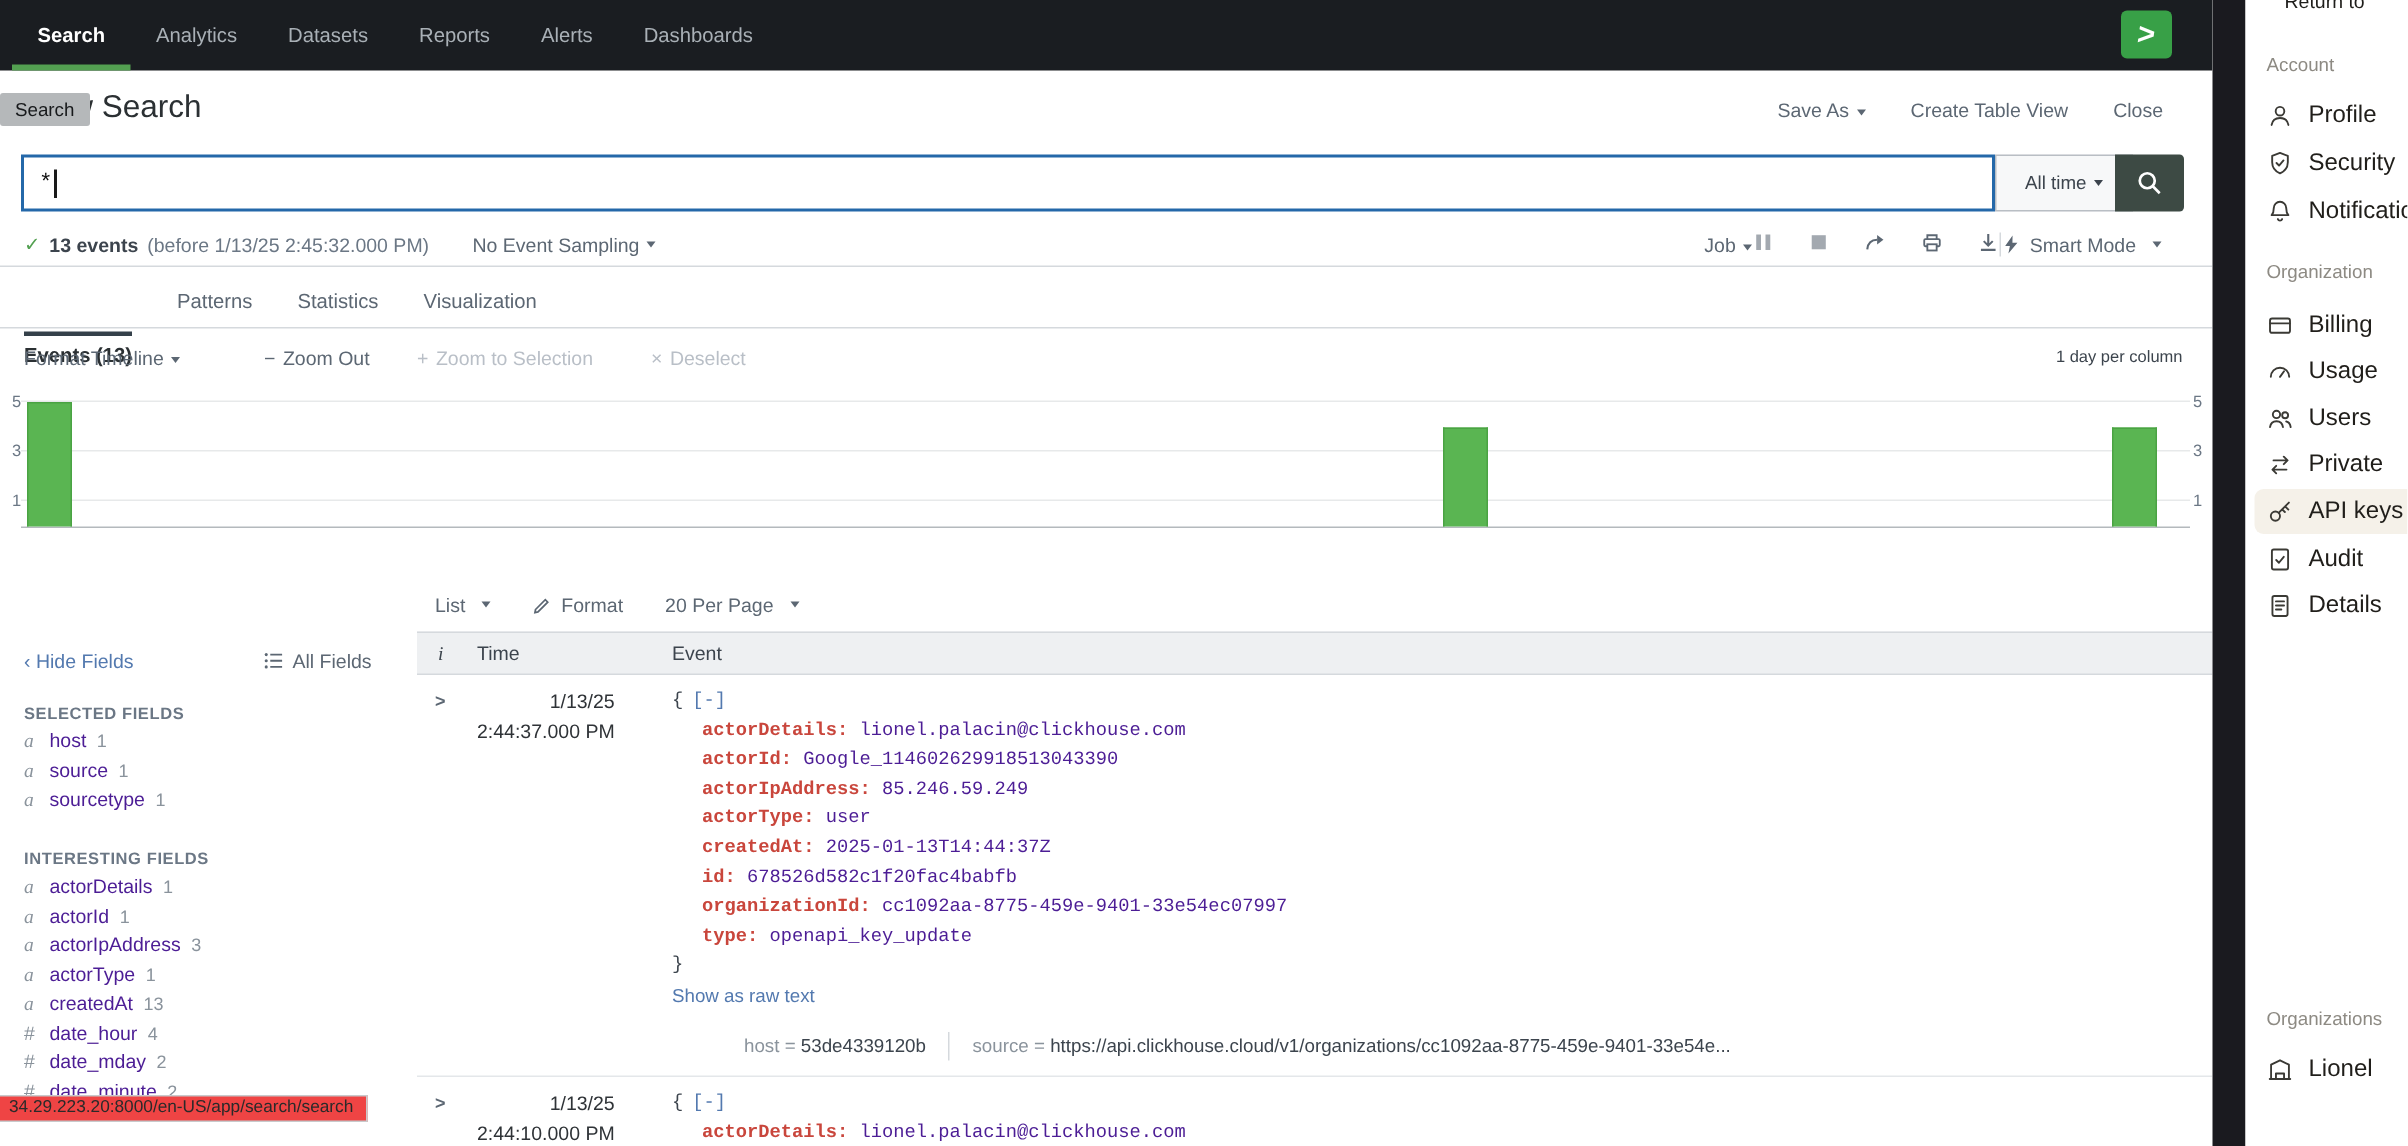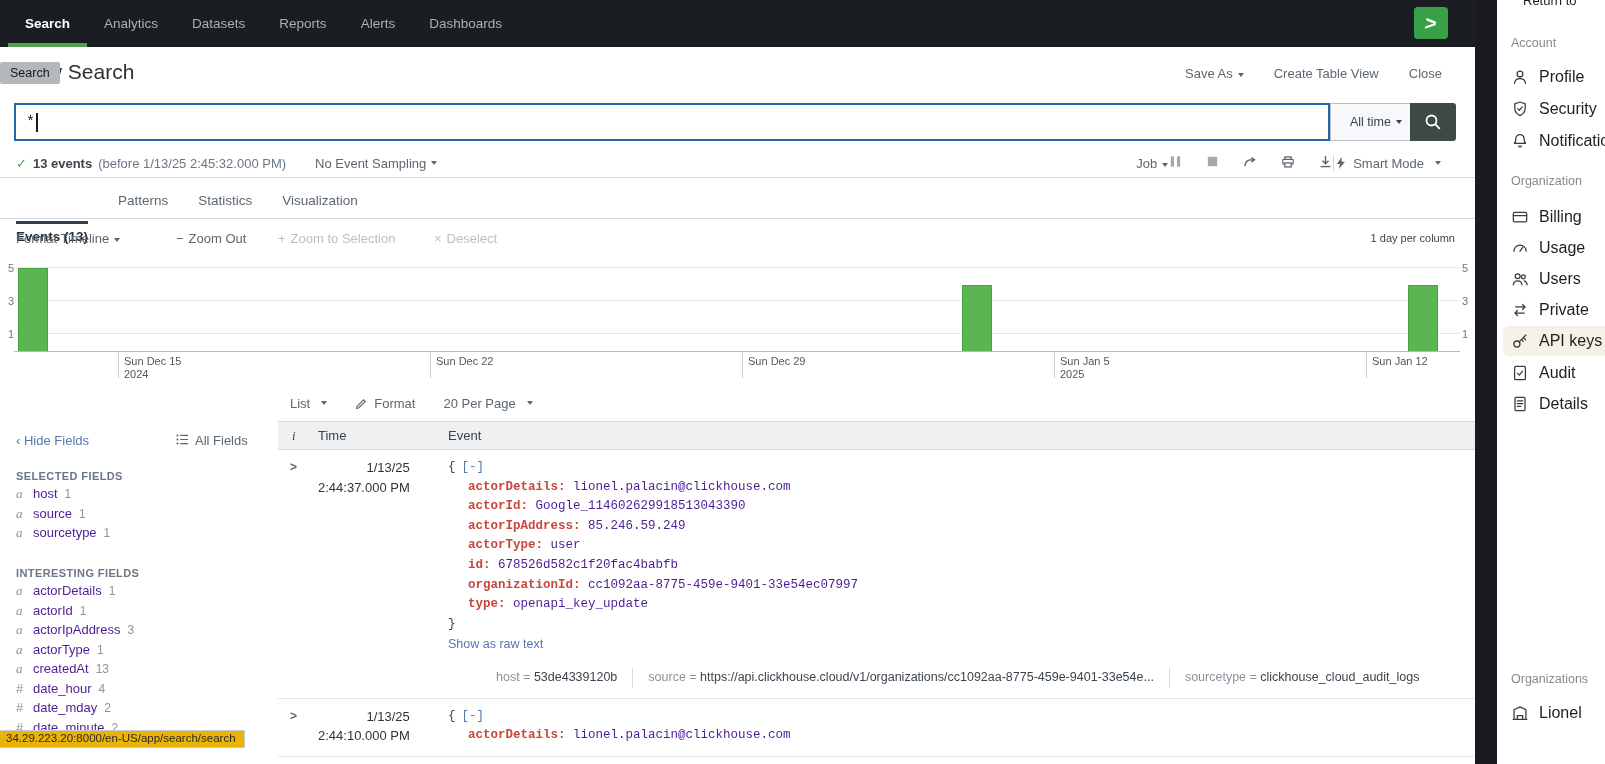--- a/index.html
+++ b/index.html
@@ -61,21 +61,21 @@
   .tl-tick { position:absolute; top:0; width:1px; height:26px; background:#c9cdd1; }
   .tl-xlab { position:absolute; top:3px; font-size:11px; color:#50585e; white-space:nowrap; }
   .tl-xsub { position:absolute; top:16px; font-size:11px; color:#50585e; white-space:nowrap; }
 
   .list-controls { position:absolute; left:290px; top:388px; height:30px; display:flex; align-items:center; gap:28px; font-size:13px; color:#5c6773; }
   .lc-item { display:flex; align-items:center; gap:6px; cursor:pointer; white-space:nowrap; }
 
   
   .fields-panel { position:absolute; left:0; top:388px; width:272px; height:376px; }
   .hide-fields { position:absolute; left:16px; top:45px; font-size:13px; color:#5379af; cursor:pointer; }
-  .all-fields { position:absolute; left:176px; top:45px; font-size:13px; color:#5c6773; cursor:pointer; display:flex; gap:6px; }
+  .all-fields { position:absolute; left:176px; top:45px; font-size:13px; color:#5c6773; cursor:pointer; display:flex; align-items:center; gap:6px; }
   .fp-heading { position:absolute; left:16px; font-size:11px; font-weight:bold; letter-spacing:.4px; color:#6b7785;text-align:center; }
   .field-list { position:absolute; left:0; width:272px; }
   .field-row { height:19.5px; display:flex; align-items:baseline; gap:7px; padding-left:16px; font-size:13px; cursor:pointer; }
   .ftype { width:10px; color:#8a939c; }
   .ftype.alpha { font-style:italic; font-family:"Liberation Serif","DejaVu Serif",serif; }
   .fname { color:#4c1d95; }
   .fcount { color:#8a939c; font-size:12px; }
 
   
   .events-table { position:absolute; left:278px; top:421px; width:1197px; height:343px; }
@@ -103,21 +103,21 @@
   
   .dark-strip { position:absolute; left:1475px; top:0; width:22px; height:764px; background:#1a1a1f; }
   .side-window { position:absolute; left:1497px; top:0; width:108px; height:764px; background:#fff; overflow:visible; }
   .return-link { position:absolute; left:26px; top:-7px; font-size:13px; color:#1f1e1b; white-space:nowrap; cursor:pointer; }
   .sw-heading { position:absolute; left:14px; font-size:12.5px; color:#8d8a83; white-space:nowrap; }
   .sw-item { position:absolute; left:6px; width:200px; height:30px; display:flex; align-items:center; gap:10px; padding-left:8px; font-size:16px; color:#201e1a; white-space:nowrap; cursor:pointer; }
   .sw-item.active { background:#f5f1e9; border-radius:6px; }
   .sw-icon { width:18px; height:18px; flex:0 0 18px; display:flex; align-items:center; }
 
   
-  .browser-status { position:absolute; left:0; top:730px; height:18px; background:#eab308; border:1px solid #c8cacc; border-left:none; font-size:11.5px; color:#2a2a2a; padding:1px 8px 0 6px; white-space:nowrap; z-index:50; }
+  .browser-status { position:absolute; left:0; top:730px; height:18px; background:#ef4444; border:1px solid #c8cacc; border-left:none; font-size:11.5px; color:#2a2a2a; padding:1px 8px 0 6px; white-space:nowrap; z-index:50; }
   .tab-tooltip { position:absolute; left:0; top:62px; background:#b5b8ba; color:#17191b; font-size:12.5px; padding:4px 10px; border-radius:2px; z-index:40; }
 </style>
 </head>
 <body>
 
 <div class="screen">
 
   <div class="splunk-window">
 
     <nav class="topnav">
@@ -228,34 +228,20 @@
     </div>
 
     <div class="tl-chart" id="tl-chart">
         <div class="tl-grid" style="bottom:16.6px"></div>
         <div class="tl-grid" style="bottom:49.800000000000004px"></div>
         <div class="tl-grid" style="bottom:83px"></div>
         <div class="tbar" title="Dec 13 2024 — 5" style="left:4px;height:83px"></div>
         <div class="tbar" title="Jan 3 2025 — 4" style="left:948px;height:66.4px"></div>
         <div class="tbar" title="Jan 13 2025 — 4" style="left:1394px;height:66.4px"></div>
       </div>
-    <div class="tl-axis" id="tl-axis">
-        <div class="tl-tick" style="left:104px"></div>
-        <span class="tl-xlab" style="left:110px">Sun Dec 15</span>
-        <span class="tl-xsub" style="left:110px">2024</span>
-        <div class="tl-tick" style="left:416px"></div>
-        <span class="tl-xlab" style="left:422px">Sun Dec 22</span>
-        <div class="tl-tick" style="left:728px"></div>
-        <span class="tl-xlab" style="left:734px">Sun Dec 29</span>
-        <div class="tl-tick" style="left:1040px"></div>
-        <span class="tl-xlab" style="left:1046px">Sun Jan 5</span>
-        <span class="tl-xsub" style="left:1046px">2025</span>
-        <div class="tl-tick" style="left:1352px"></div>
-        <span class="tl-xlab" style="left:1358px">Sun Jan 12</span>
-      </div>
     <div id="tl-ylabels">
         <div class="ylab" style="left:8px;top:328.4px">1</div>
         <div class="ylab" style="left:1462px;top:328.4px">1</div>
         <div class="ylab" style="left:8px;top:295.2px">3</div>
         <div class="ylab" style="left:1462px;top:295.2px">3</div>
         <div class="ylab" style="left:8px;top:262px">5</div>
         <div class="ylab" style="left:1462px;top:262px">5</div>
       </div>
 
     <div class="list-controls">
@@ -361,29 +347,29 @@
             <div class="etime">
               <div>1/13/25</div>
               <div>2:44:37.000 PM</div>
             </div>
             <div class="eevent">
               <div class="json-line"><span class="brace">{</span><span class="collapse-link">[-]</span></div>
               <div class="json-line indent"><span class="jkey">actorDetails:</span> <span class="jval">lionel.palacin@clickhouse.com</span></div>
               <div class="json-line indent"><span class="jkey">actorId:</span> <span class="jval">Google_114602629918513043390</span></div>
               <div class="json-line indent"><span class="jkey">actorIpAddress:</span> <span class="jval">85.246.59.249</span></div>
               <div class="json-line indent"><span class="jkey">actorType:</span> <span class="jval">user</span></div>
+              <div class="json-line indent"><span class="jkey">createdAt:</span> <span class="jval">2025-01-13T14:44:37Z</span></div>
               <div class="json-line indent"><span class="jkey">id:</span> <span class="jval">678526d582c1f20fac4babfb</span></div>
               <div class="json-line indent"><span class="jkey">organizationId:</span> <span class="jval">cc1092aa-8775-459e-9401-33e54ec07997</span></div>
               <div class="json-line indent"><span class="jkey">type:</span> <span class="jval">openapi_key_update</span></div>
               <div class="json-line"><span class="brace">}</span></div>
               <div class="raw-link">Show as raw text</div>
               <div class="meta-line">
                 <span class="meta-seg"><span class="meta-key">host =</span> <span class="meta-val">53de4339120b</span></span>
                 <span class="meta-seg"><span class="meta-key">source =</span> <span class="meta-val">https://api.clickhouse.cloud/v1/organizations/cc1092aa-8775-459e-9401-33e54e...</span></span>
-                <span class="meta-seg"><span class="meta-key">sourcetype =</span> <span class="meta-val">clickhouse_cloud_audit_logs</span></span>
               </div>
             </div>
           </div>
           <div class="event-row">
             <span class="expander">&gt;</span>
             <div class="etime">
               <div>1/13/25</div>
               <div>2:44:10.000 PM</div>
             </div>
             <div class="eevent">

